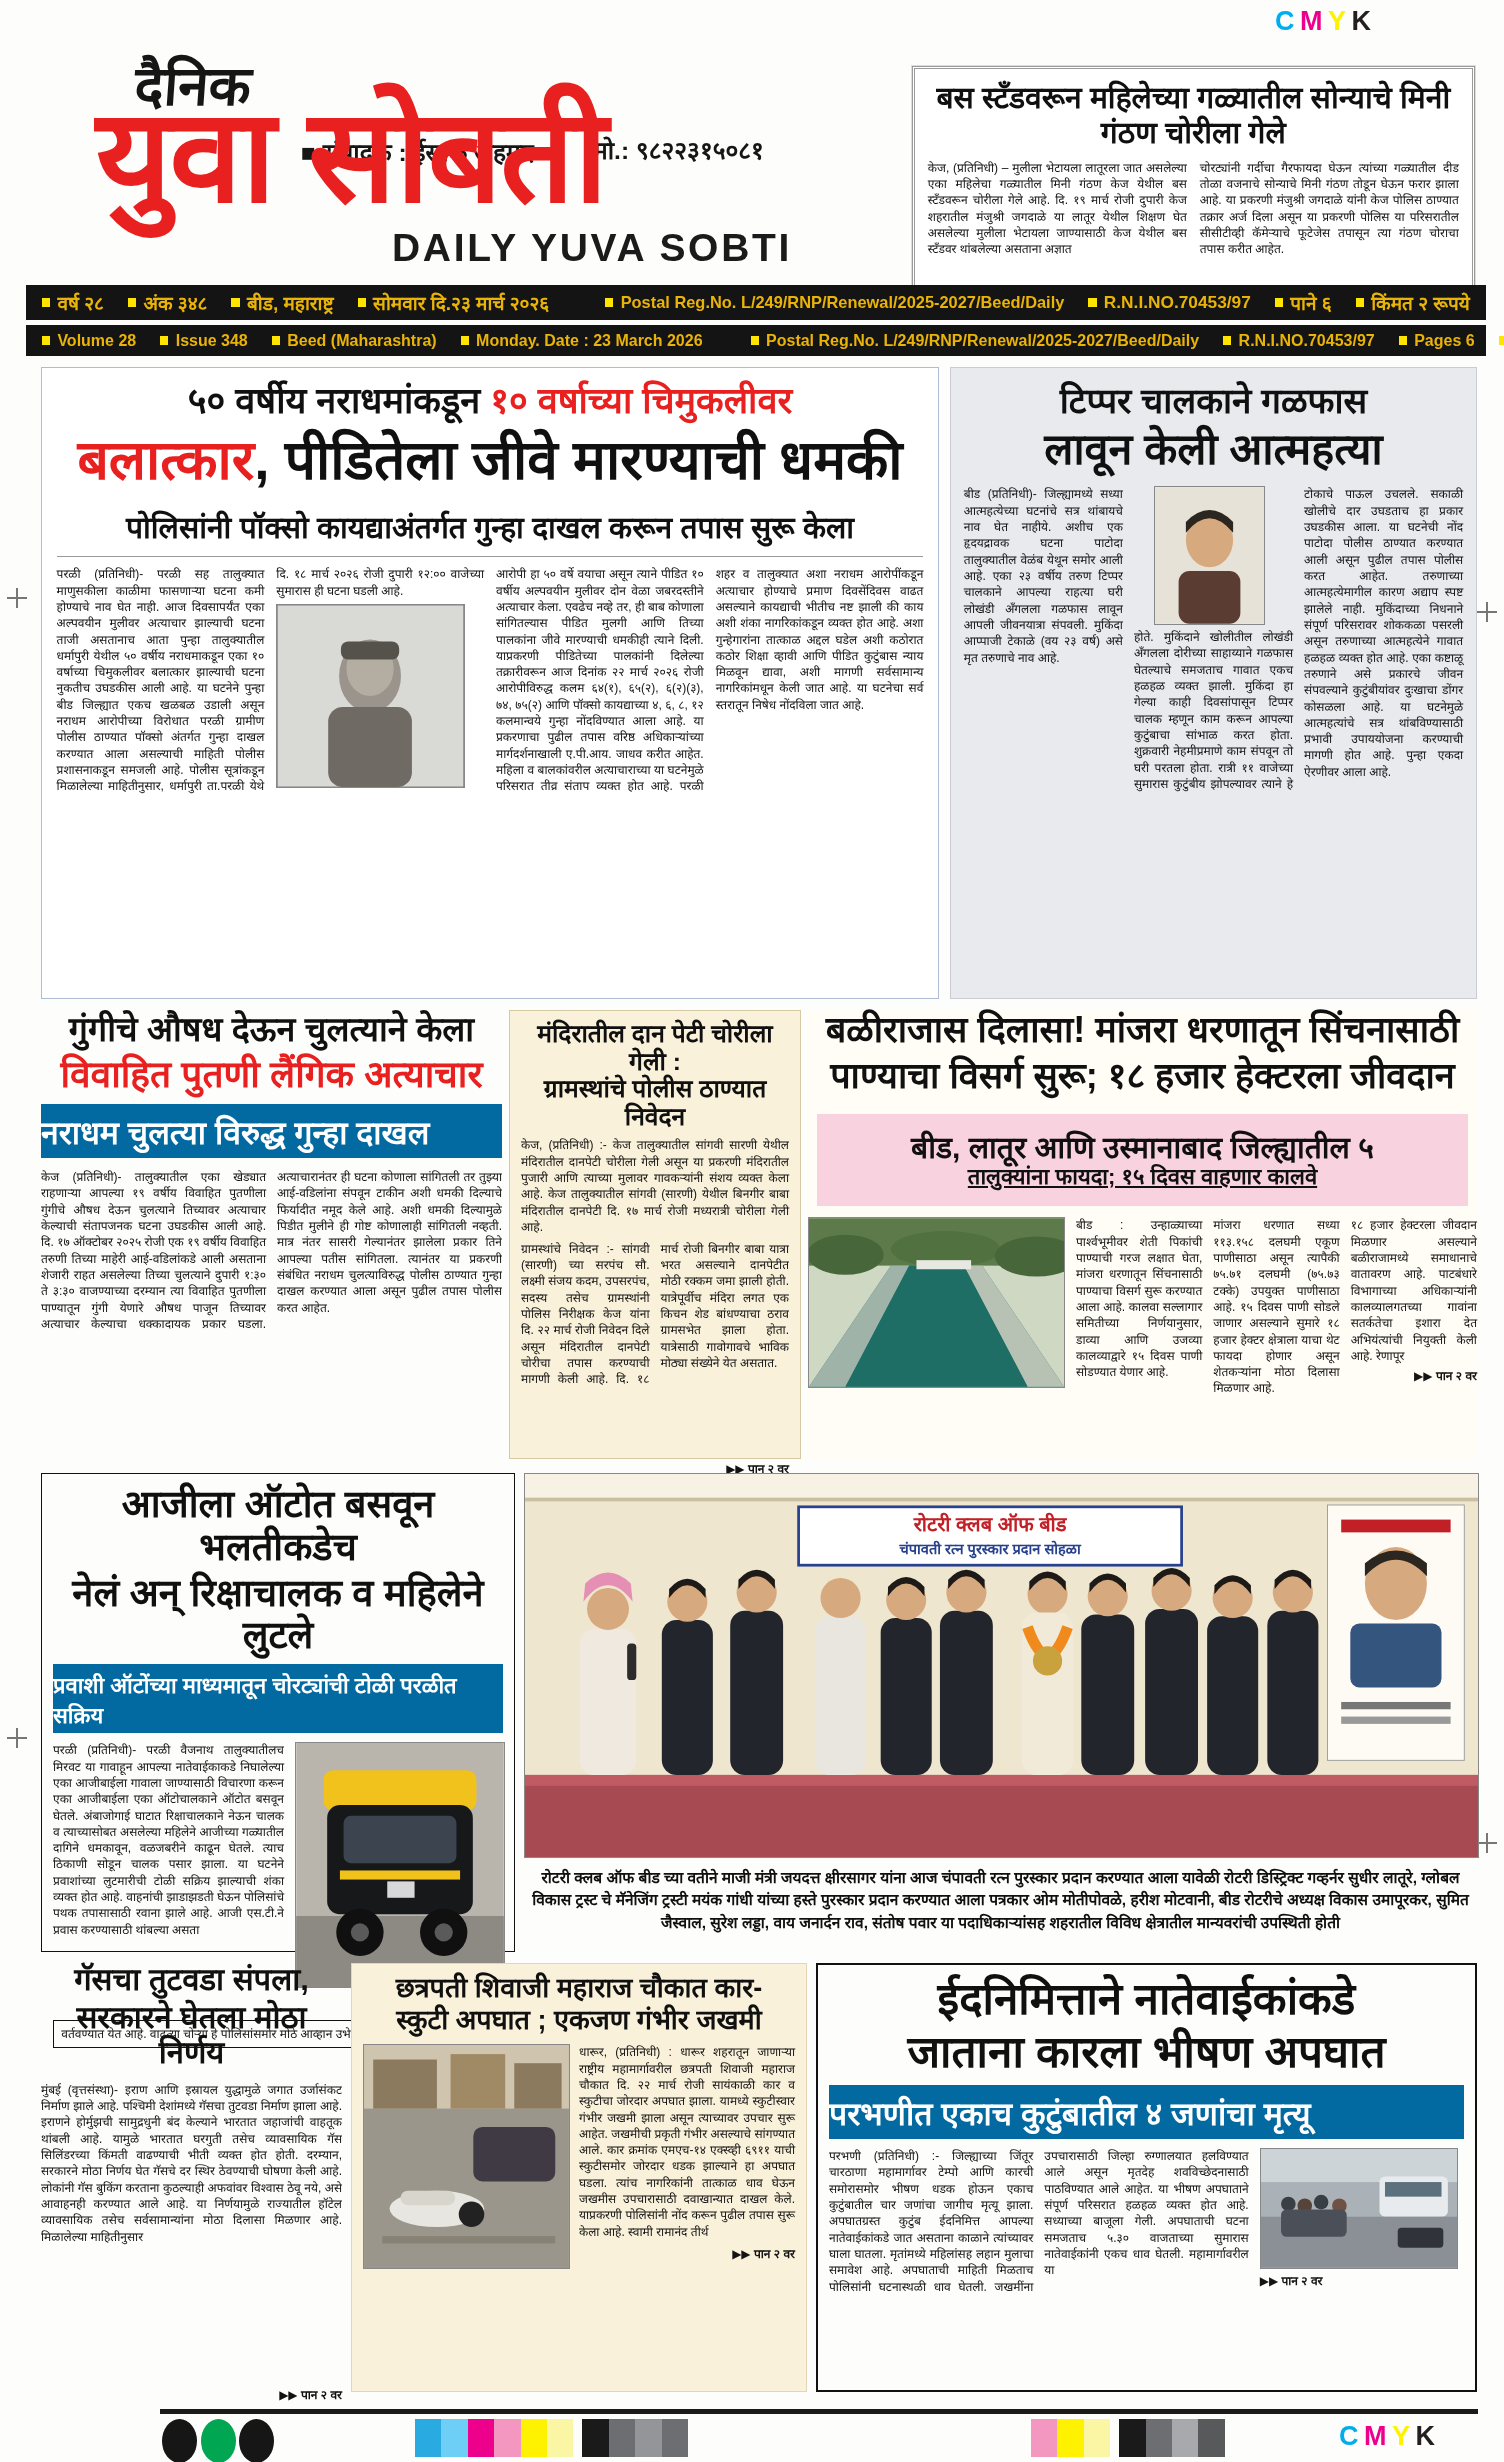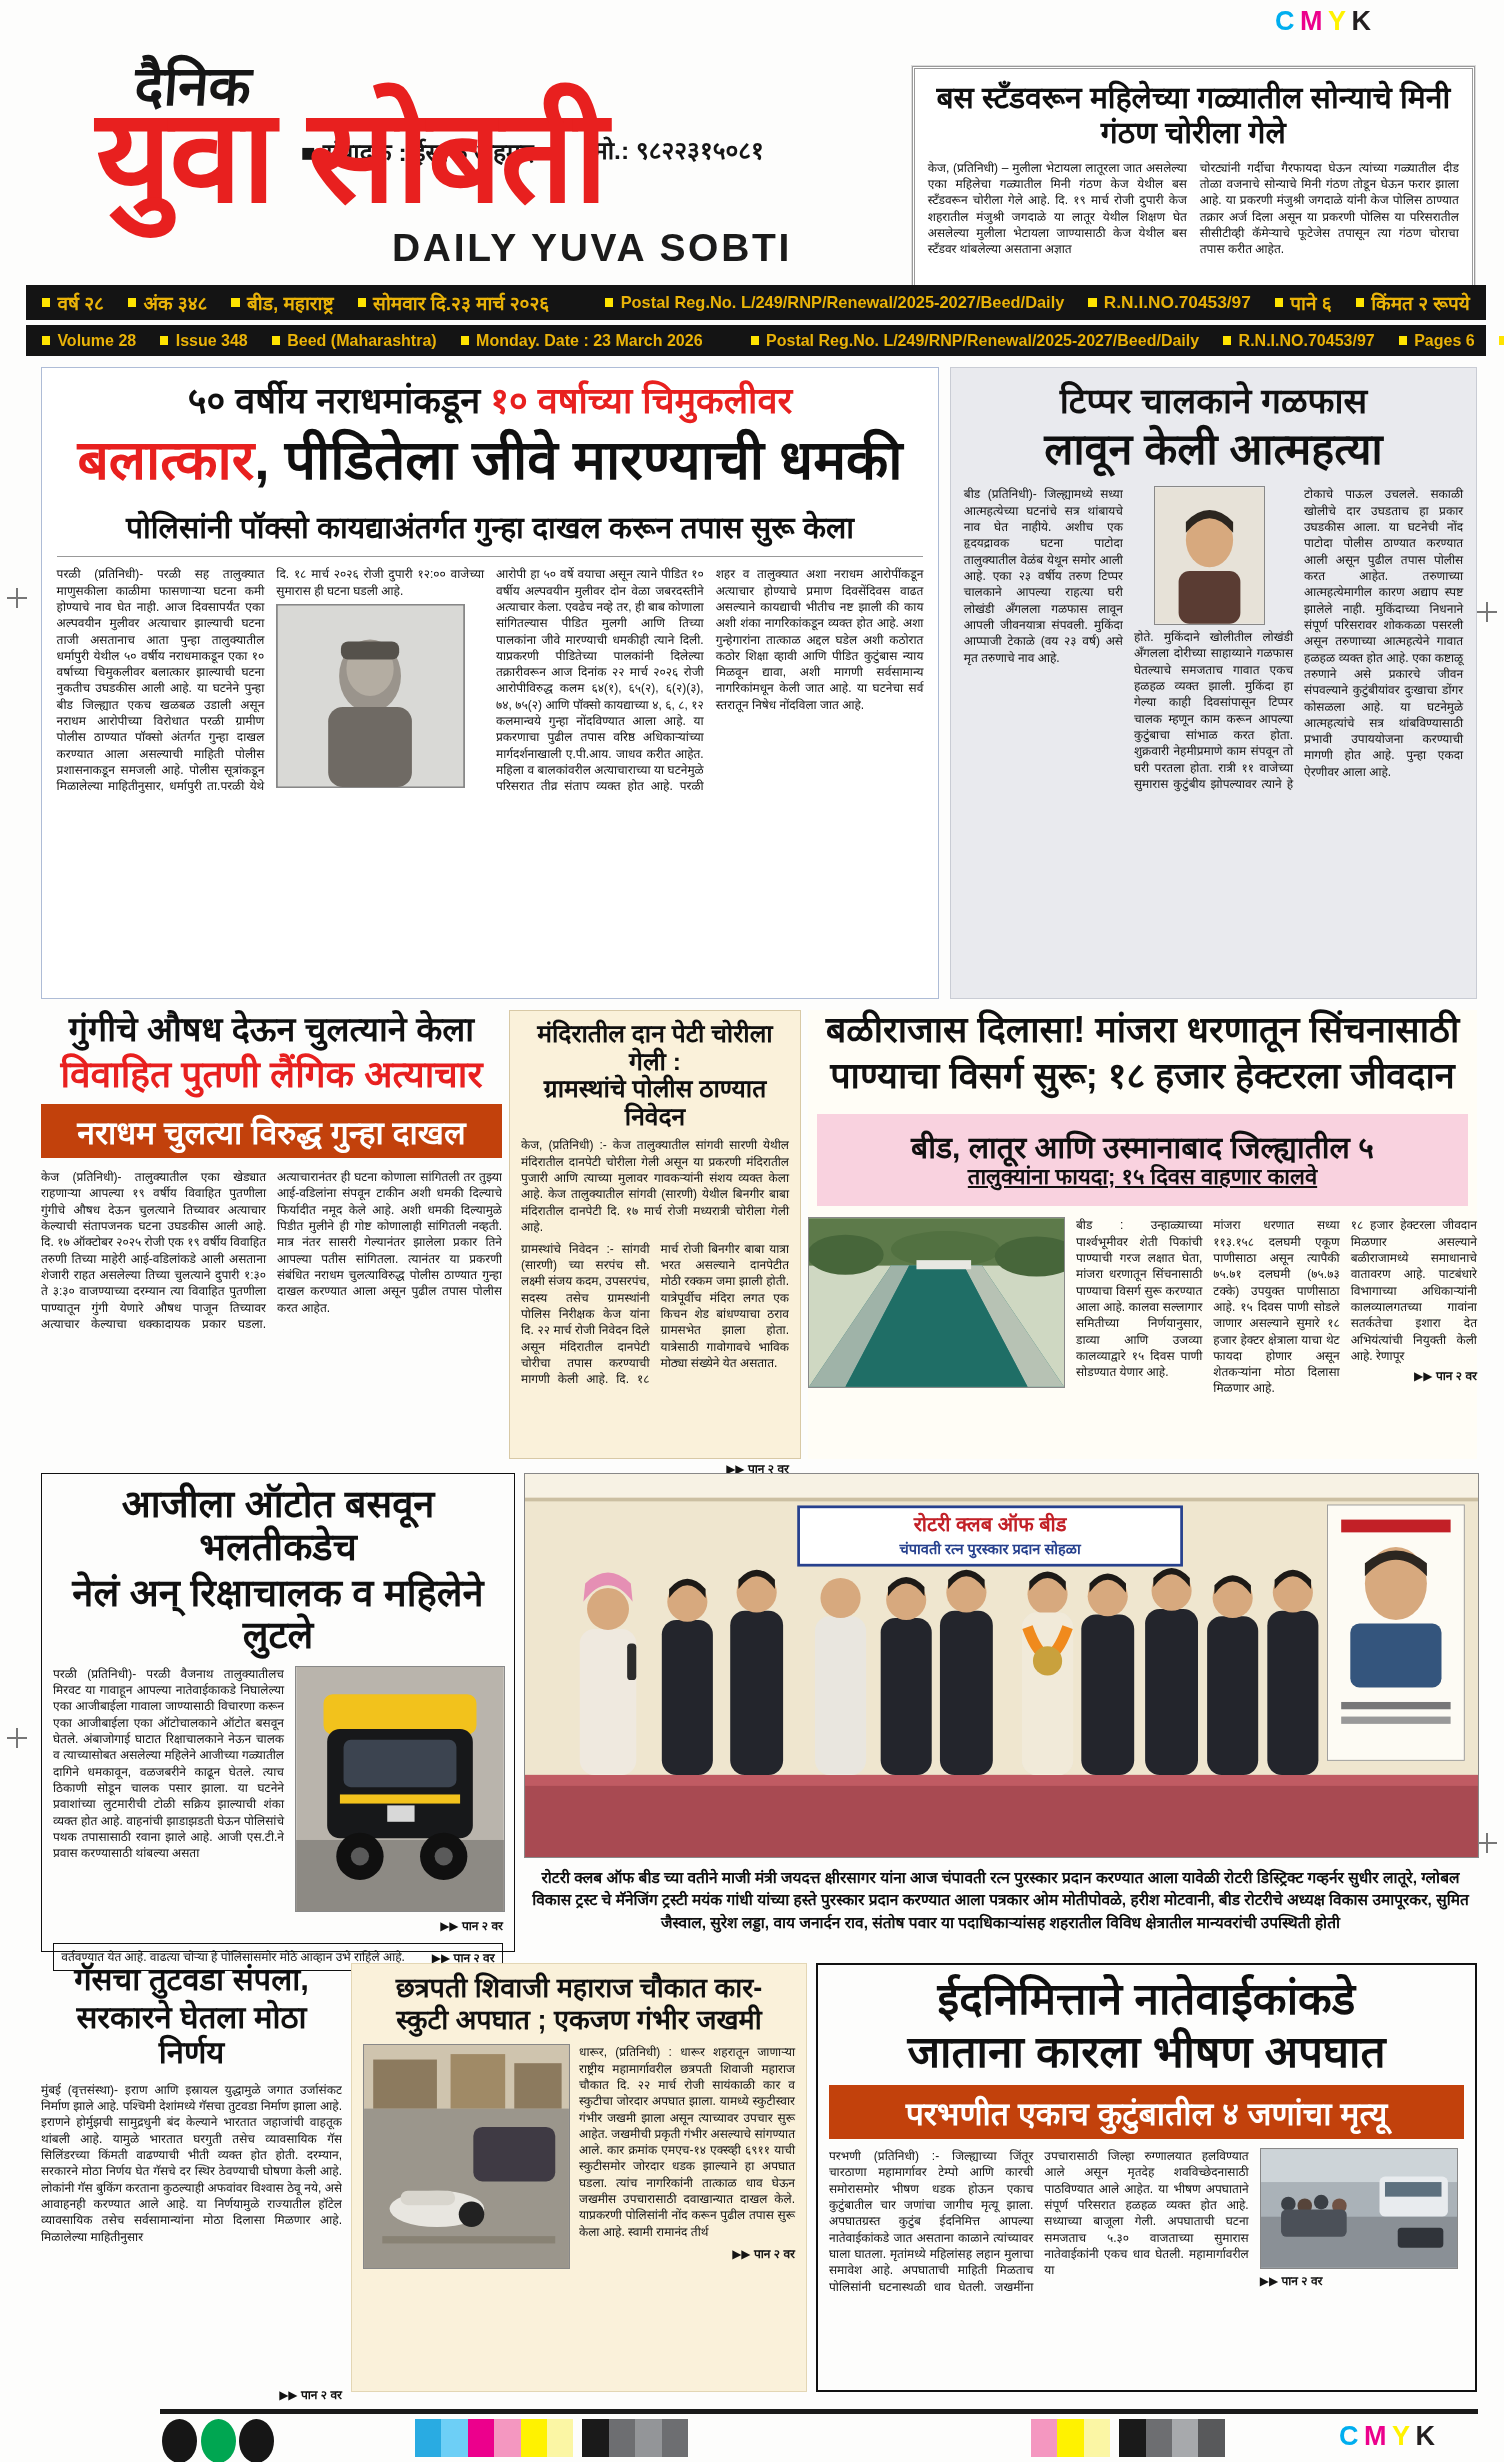--- a/index.html
+++ b/index.html
@@ -25,21 +25,21 @@
   .bar .it{display:flex;align-items:center;font-weight:700;white-space:nowrap;}
   .bar .it::before{content:"";width:8.2px;height:8.2px;background:#ffe400;margin-right:7.3px;display:inline-block;}
   .bar1{font-size:19px;}
   .bar2{font-size:16px;}
   .bar .grow{flex:1;}
   
   .artbox{background:#fff;}
   .hl{font-weight:800;text-align:center;line-height:1.12;color:#101010;}
   .hl .red{color:#e8201f;}
   .subhead{font-weight:800;text-align:center;color:#101010;}
-  .blackbar{background:#c2410c;color:#fff;font-weight:800;text-align:center;}
+  .blackbar{background:#0369a1;color:#fff;font-weight:800;}
   .bodytxt{font-size:12px;line-height:1.36;text-align:justify;color:#141414;}
   .cols2{column-count:2;column-gap:11px;}
   .cols3{column-count:3;column-gap:11px;}
   .cols4{column-count:4;column-gap:12px;}
   .ptr{font-weight:800;white-space:nowrap;}
   .photo{break-inside:avoid;page-break-inside:avoid;display:block;border:0.9px solid #888;}
   .ruleline{background:#1a1a1a;}
   .cream{background:#faf1da;}
   .pinkbox{background:#f9d2df;}
   .graybg{background:#e9eaee;}
@@ -181,20 +181,21 @@
     <div class="bodytxt" style="flex:1;">
       <span>१८ हजार हेक्टरला जीवदान मिळणार असल्याने बळीराजामध्ये समाधानाचे वातावरण आहे. पाटबंधारे विभागाच्या अधिकाऱ्यांनी कालव्यालगतच्या गावांना सतर्कतेचा इशारा देत अभियंत्यांची नियुक्ती केली आहे. रेणापूर</span>
       <div class="ptr" style="text-align:right;font-size:12px;margin-top:3.6px;">▶▶ पान २ वर</div>
     </div>
   </div>
 </div>
 
 <div class="abs" style="left:41px;top:1473px;width:474px;height:479px;border:1.8px solid #111;padding:9px 11px;box-sizing:border-box;">
   <div class="hl" style="font-size:38px;">आजीला ऑटोत बसवून भलतीकडेच</div>
   <div class="hl" style="font-size:38px;margin-top:3.6px;">नेलं अन् रिक्षाचालक व महिलेने लुटले</div>
+  <div class="blackbar" style="font-size:22px;padding:4.6px 0;margin-top:7.3px;">प्रवाशी ऑटोंच्या माध्यमातून चोरट्यांची टोळी परळीत सक्रिय</div>
   <div style="display:flex;gap:11px;margin-top:9px;">
     <div class="bodytxt" style="flex:1;">परळी (प्रतिनिधी)- परळी वैजनाथ तालुक्यातीलच मिरवट या गावाहून आपल्या नातेवाईकाकडे निघालेल्या एका आजीबाईला गावाला जाण्यासाठी विचारणा करून एका आजीबाईला एका ऑटोचालकाने ऑटोत बसवून घेतले. अंबाजोगाई घाटात रिक्षाचालकाने नेऊन चालक व त्याच्यासोबत असलेल्या महिलेने आजीच्या गळ्यातील दागिने धमकावून, वळजबरीने काढून घेतले. त्याच ठिकाणी सोडून चालक पसार झाला. या घटनेने प्रवाशांच्या लुटमारीची टोळी सक्रिय झाल्याची शंका व्यक्त होत आहे. वाहनांची झाडाझडती घेऊन पोलिसांचे पथक तपासासाठी रवाना झाले आहे. आजी एस.टी.ने प्रवास करण्यासाठी थांबल्या असता</div>
     <div style="width:208px;">
       <svg class="photo" width="208" height="244" viewBox="0 0 228 268">
         <rect width="228" height="268" fill="#b9b4ac"></rect>
         <rect y="190" width="228" height="78" fill="#8d8a84"></rect>
         <rect x="30" y="30" width="168" height="44" rx="10" fill="#f2c21c"></rect>
         <rect x="34" y="68" width="160" height="120" rx="14" fill="#17181a"></rect>
         <rect x="52" y="80" width="124" height="52" rx="8" fill="#3c4450"></rect>
         <rect x="48" y="140" width="132" height="10" fill="#f2c21c"></rect>

